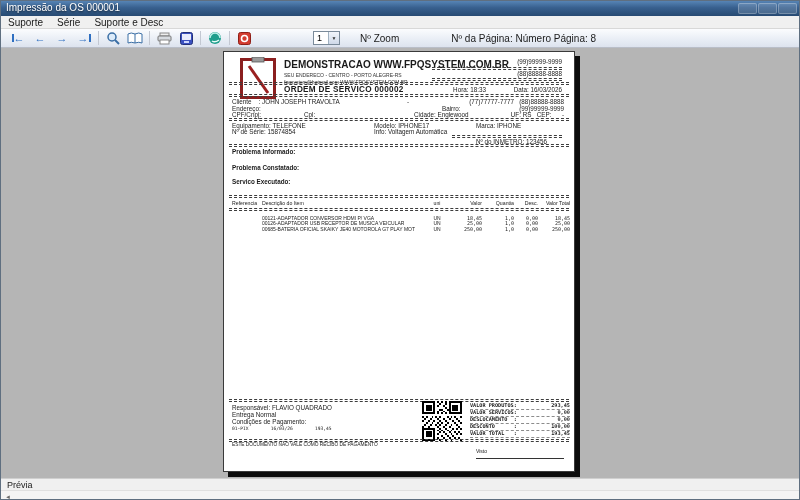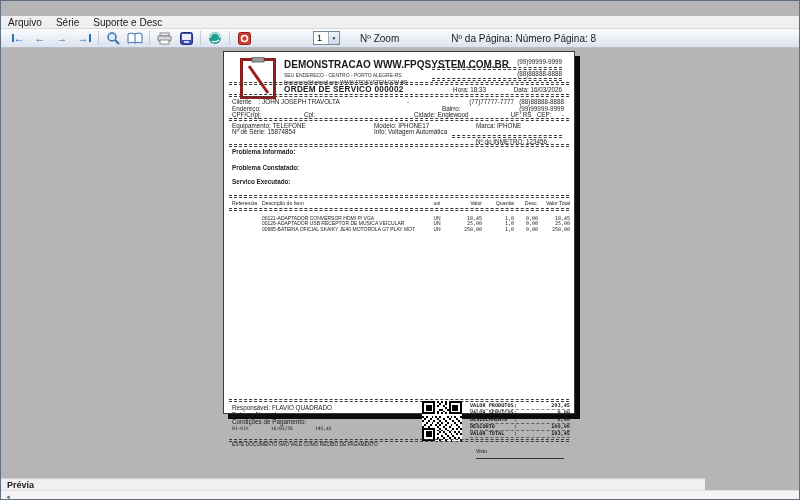--- a/index.html
+++ b/index.html
@@ -31,21 +31,21 @@
   #zoom-dd { width:27px; height:14px; background:#fff; border:1px solid #7a8a99; display:flex; margin-left:58px; }
   #zoom-dd .val { flex:1; font-size:9px; padding-left:3px; line-height:12px; }
   #zoom-dd .arr { width:11px; background:linear-gradient(180deg,#f2f6fb,#cfd9e8); border-left:1px solid #9fb0c0;
     font-size:5px; color:#333; display:flex; align-items:center; justify-content:center; }
   #zoom-dd .arr:before{ content:"\25BC"; }
   .tlabel { font-size:10px; color:#1a1a1a; margin-left:20px; }
   #pageinfo { margin-left:52px; }
 
   
   #main { position:absolute; left:0; top:47px; width:800px; height:430px; background:#b5b5b5; }
-  #page { position:absolute; left:222px; top:3px; width:352px; height:363px; background:#fff;
+  #page { position:absolute; left:222px; top:3px; width:352px; height:421px; background:#fff;
     border:1px solid #3a3a3a; box-shadow:5px 5px 0 0 #0c0c0c; font-size:6.3px; color:#1a1a1a; }
 
   .dsep { position:absolute; left:5px; right:5px; height:3px; border-top:1px dashed #3c3c3c; border-bottom:1px dashed #3c3c3c; }
   .dsep.half { left:auto; }
   .doc-b { font-weight:bold; }
   .tiny { font-size:5px; color:#333; }
   .mono { font-family:"DejaVu Sans Mono", monospace; }
   .pre { white-space:pre; }
 
   
@@ -59,35 +59,41 @@
   .c-tt { position:absolute; left:316px; width:30px; text-align:right; }
 
   
   #totals { position:absolute; left:246px; top:351px; width:100px; }
   .trow { display:flex; justify-content:space-between; font-family:"DejaVu Sans Mono", monospace;
     font-size:5.2px; font-weight:bold; line-height:5.9px; border-bottom:1px dashed rgba(0,0,0,.45); }
 
   .vline { display:inline-block; width:88px; border-bottom:1px solid #333; height:4px; }
 
   
-  #statusbar { position:absolute; left:0; top:477px; width:704px; height:12px; background:#f0f0f0;
-    border-top:1px solid #cfcfcf; font-size:9px; color:#222; line-height:12px; padding-left:6px;font-weight:bold; }
+  #statusbar { position:absolute; left:0; top:477px; width:800px; height:12px; background:#f0f0f0;
+    border-top:1px solid #cfcfcf; font-size:9px; color:#222; line-height:12px; padding-left:6px; }
   #scrollstrip { position:absolute; left:0; top:489px; width:800px; height:11px; background:#f4f4f4; border-top:1px solid #e0e0e0; }
   #scroll-left { position:absolute; left:2px; top:1px; width:10px; height:9px; color:#666; font-size:6px;
     display:flex; align-items:center; justify-content:center; }
   #scroll-left:before{ content:"\25C4"; }
 </style>
 </head>
 <body>
 
 <div id="win">
 
+  <div id="titlebar">
+    <span id="titletext">Impressão da OS 000001</span>
+    <span class="winbtn" style="right:44px"></span>
+    <span class="winbtn" style="right:24px"></span>
+    <span class="winbtn" style="right:4px"></span>
+  </div>
 
   <div id="menubar">
-    <span class="menuitem">Arquivo</span>
+    <span class="menuitem">Suporte</span>
     <span class="menuitem">Série</span>
     <span class="menuitem">Suporte e Desc</span>
   </div>
 
   <div id="toolbar">
     <span style="width:6px"></span>
     <span class="tbtn">
       <span class="navg">
           <span class="navbar"></span>
           <span class="glyph-prev"></span>

